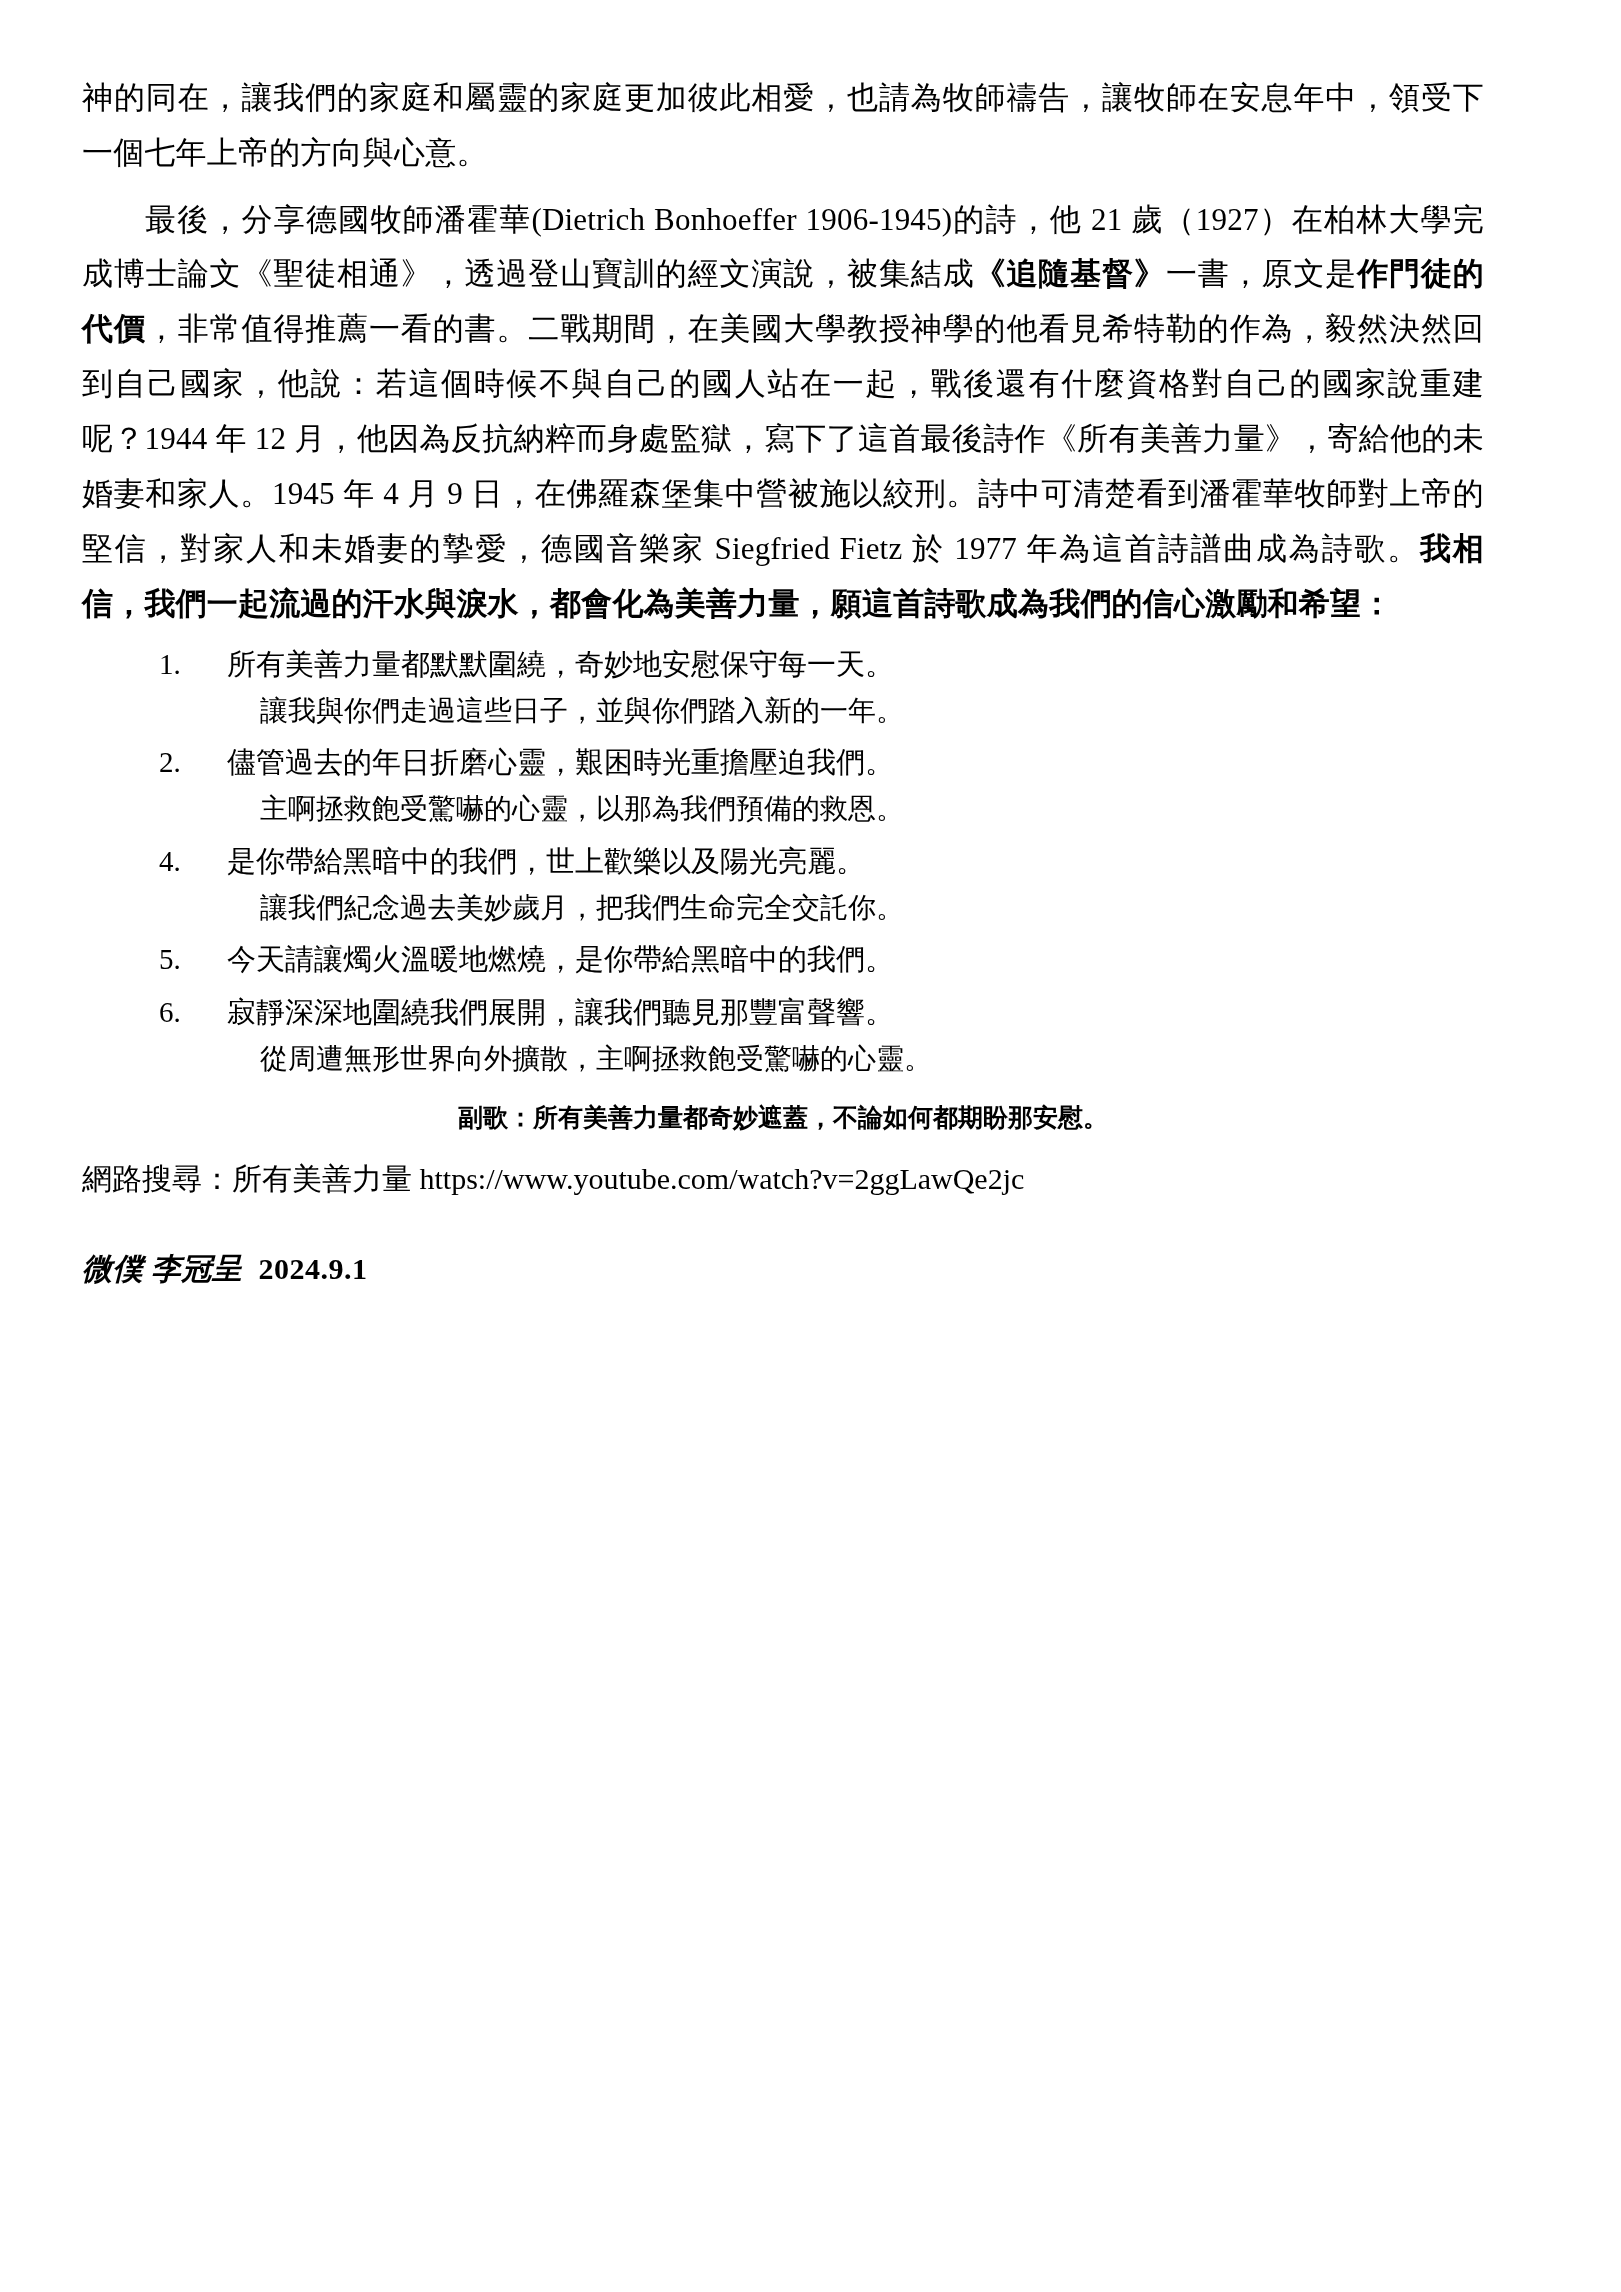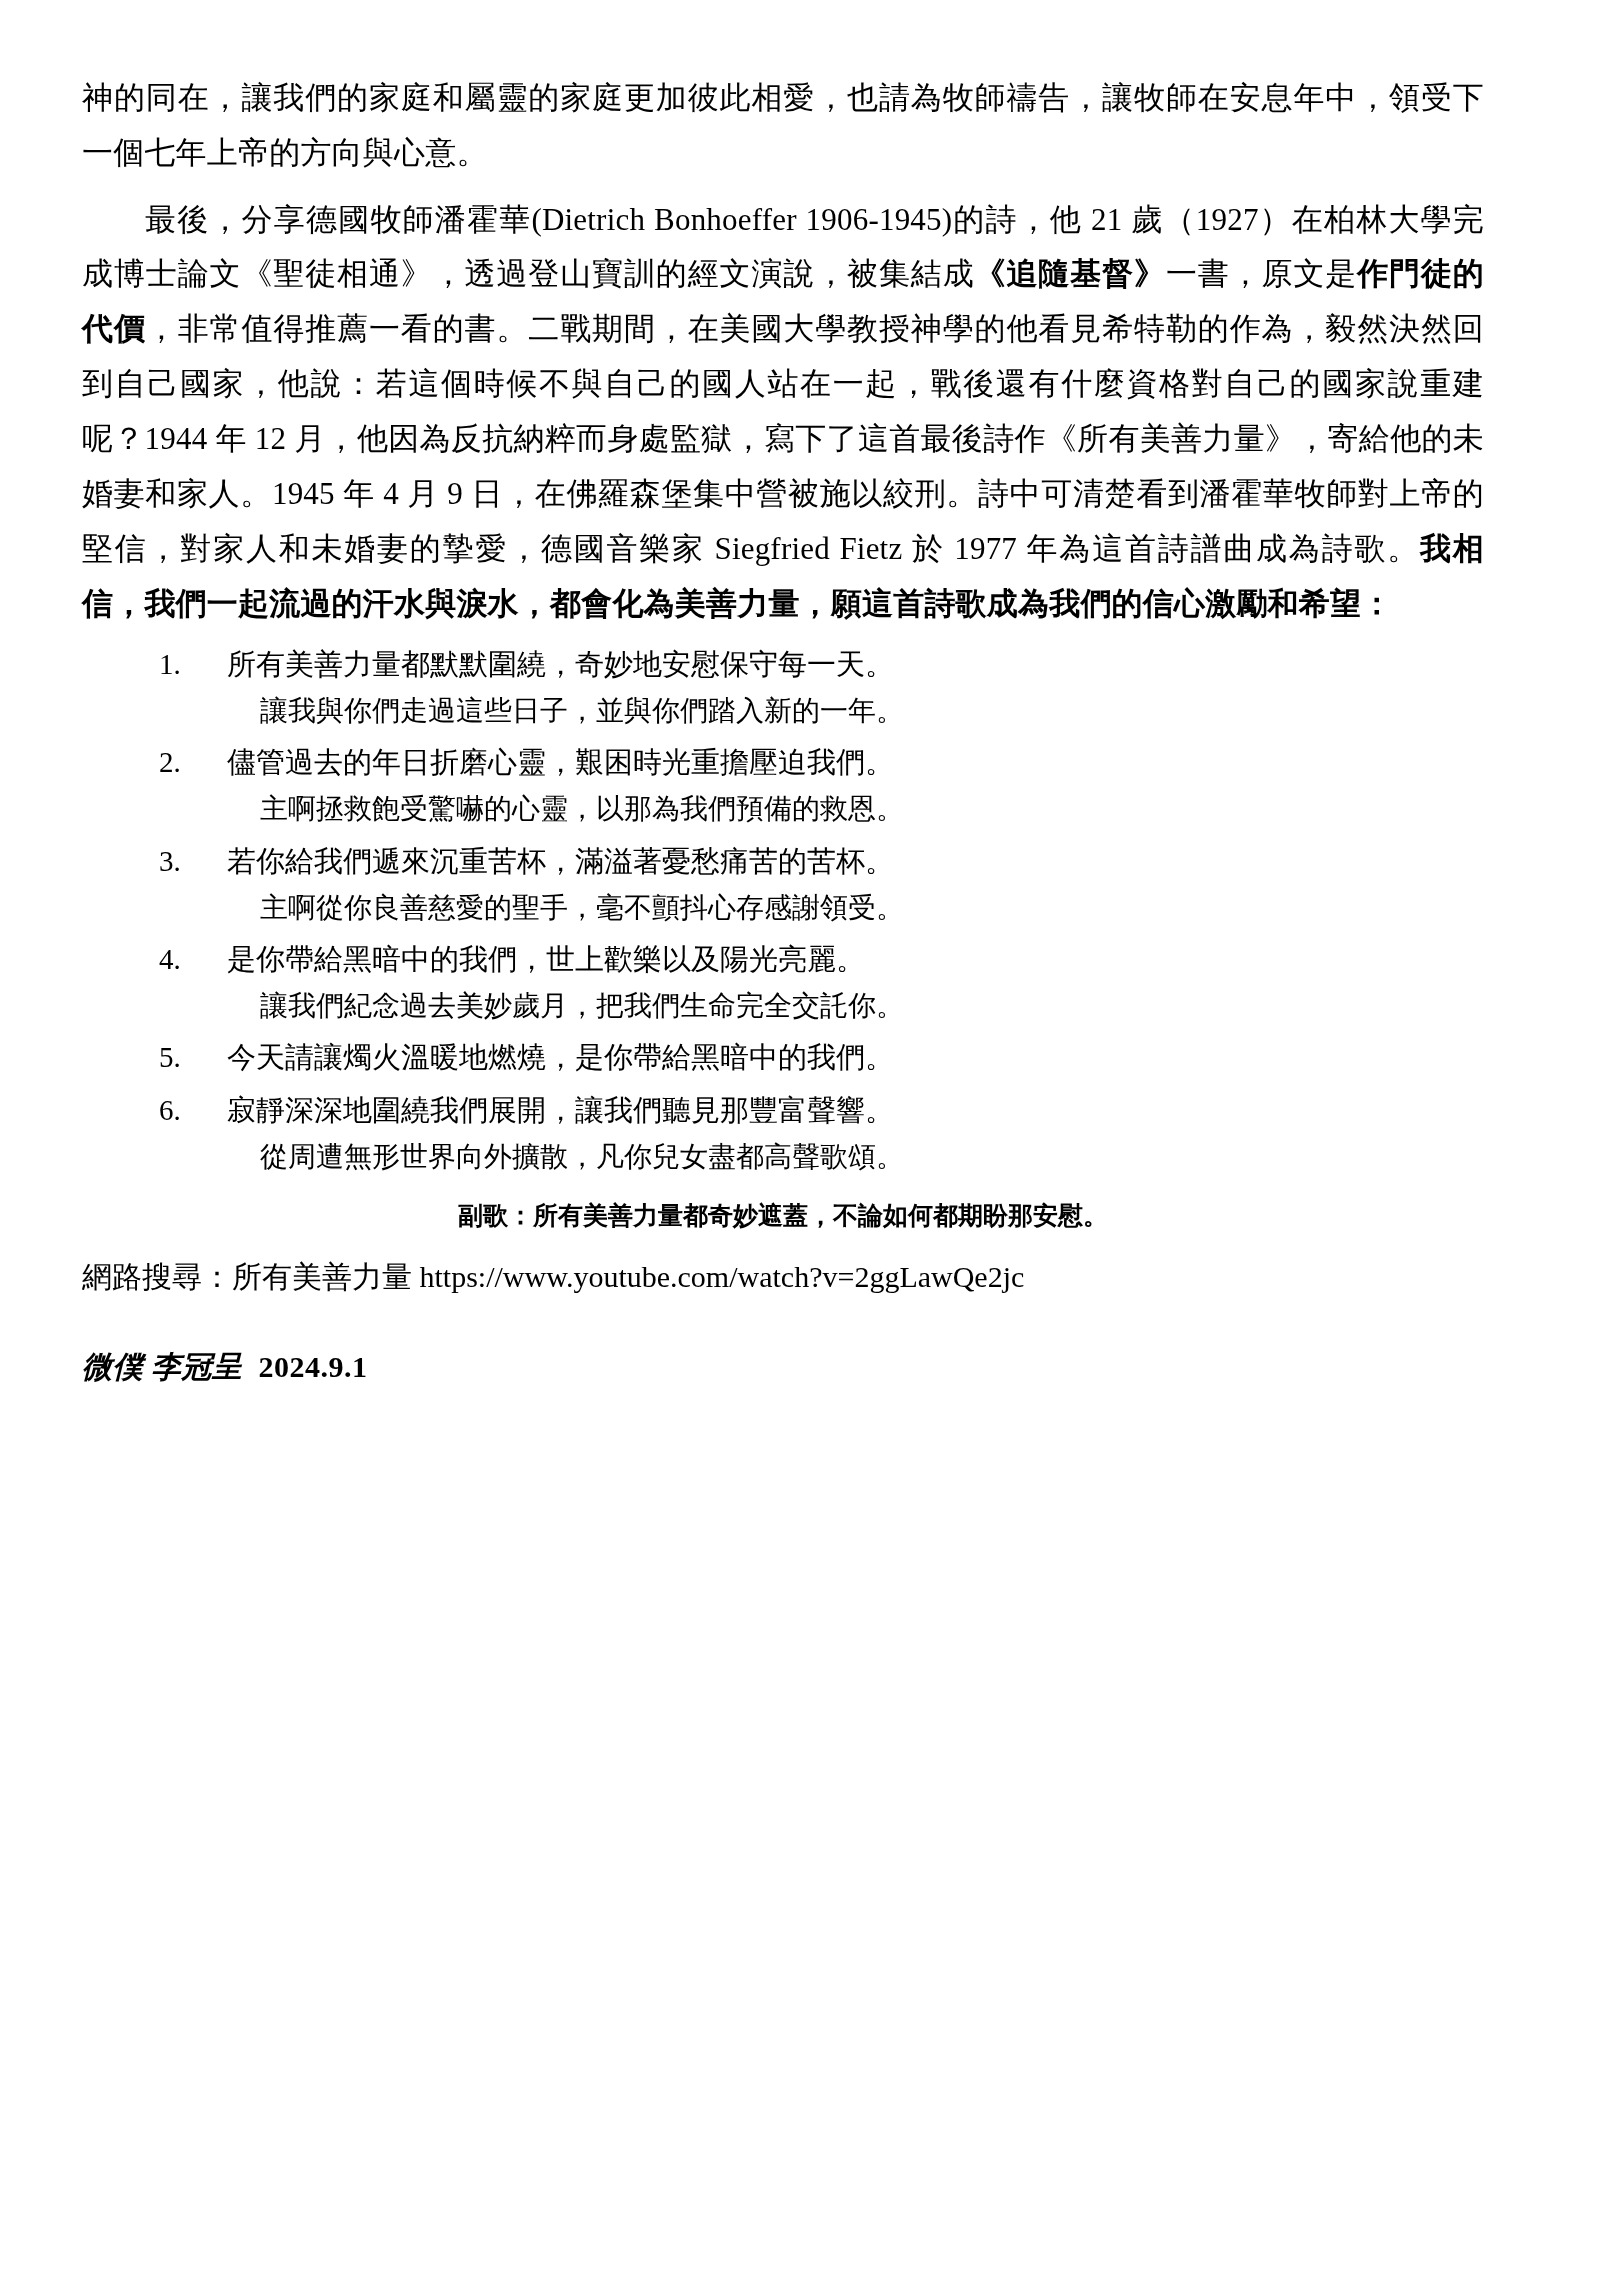--- a/index.html
+++ b/index.html
@@ -107,33 +107,29 @@
   <ol class="list">
     <li class="list-item">
       <div class="line-a"><span class="num lat">1.</span><span>所有美善力量都默默圍繞，奇妙地安慰保守每一天。</span></div>
       <div class="line-b">讓我與你們走過這些日子，並與你們踏入新的一年。</div>
     </li>
     <li class="list-item">
       <div class="line-a"><span class="num lat">2.</span><span>儘管過去的年日折磨心靈，艱困時光重擔壓迫我們。</span></div>
       <div class="line-b">主啊拯救飽受驚嚇的心靈，以那為我們預備的救恩。</div>
     </li>
     <li class="list-item">
-      <div class="line-a"><span class="num lat">3.</span><span>若你給我們遞來沉重苦杯，滿溢著憂愁痛苦的苦杯。</span></div>
-      <div class="line-b">主啊從你良善慈愛的聖手，毫不顫抖心存感謝領受。</div>
-    </li>
-    <li class="list-item">
       <div class="line-a"><span class="num lat">4.</span><span>是你帶給黑暗中的我們，世上歡樂以及陽光亮麗。</span></div>
       <div class="line-b">讓我們紀念過去美妙歲月，把我們生命完全交託你。</div>
     </li>
     <li class="list-item">
       <div class="line-a"><span class="num lat">5.</span><span>今天請讓燭火溫暖地燃燒，是你帶給黑暗中的我們。</span></div>
     </li>
     <li class="list-item">
       <div class="line-a"><span class="num lat">6.</span><span>寂靜深深地圍繞我們展開，讓我們聽見那豐富聲響。</span></div>
-      <div class="line-b">從周遭無形世界向外擴散，凡你兒女盡都高聲歌頌。</div>
+      <div class="line-b">從周遭無形世界向外擴散，主啊拯救飽受驚嚇的心靈。</div>
     </li>
   </ol>
 
   <div class="chorus">副歌：所有美善力量都奇妙遮蓋，不論如何都期盼那安慰。</div>
 
   <div class="weblink">網路搜尋：所有美善力量  https://www.youtube.com/watch?v=2ggLawQe2jc</div>
 
   <div class="signature"><span>微僕 李冠呈</span>&nbsp;&nbsp;<span class="sig-date lat">2024.9.1</span></div>
 
 </div>

